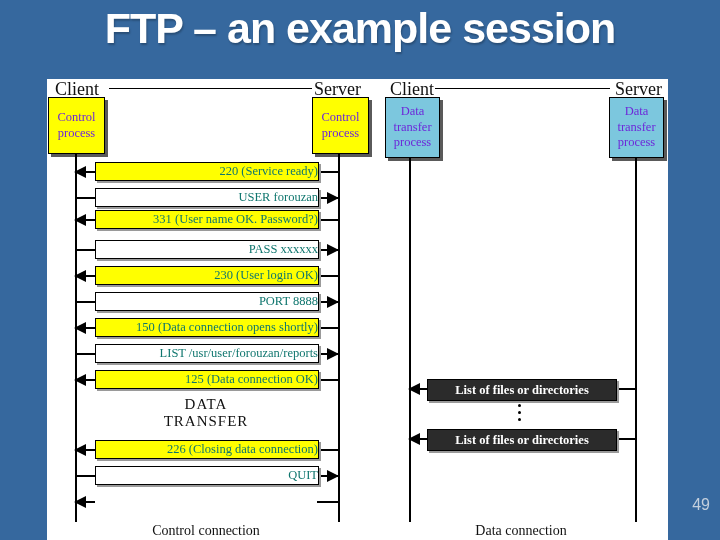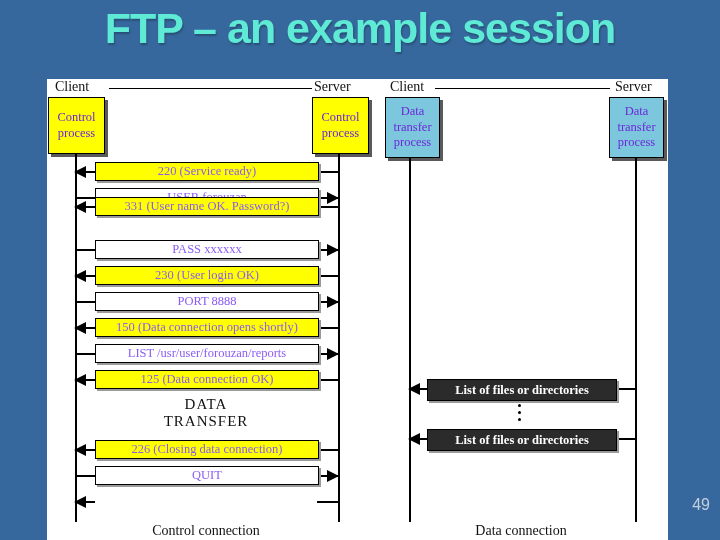--- a/index.html
+++ b/index.html
@@ -4,33 +4,33 @@
 <style>
   html,body{margin:0;padding:0;}
   body{
     width:720px;height:540px;position:relative;overflow:hidden;
     background:#36689E;
     font-family:"Liberation Serif", serif;
   }
   
   .title{
     position:absolute;top:4px;left:0;width:720px;
-    text-align:center;color:#5eead4;
+    text-align:center;color:#ffffff;
     font-family:"Liberation Sans", sans-serif;
     font-weight:bold;font-size:43px;letter-spacing:-1px;
     text-shadow:1px 2px 2px rgba(0,0,0,0.25);
     margin:0;
   }
   
   .panel{
     position:absolute;left:47px;top:79px;width:621px;height:461px;
     background:#ffffff;
   }
   .col-label{
-    position:absolute;top:0;font-size:14px;color:#111;white-space:nowrap;
+    position:absolute;top:0;font-size:18px;color:#111;white-space:nowrap;
   }
   .hline{position:absolute;height:1px;background:#000;top:9px;}
   .vline{position:absolute;width:2px;background:#000;}
   
   .proc{
     position:absolute;top:18px;
     border:1px solid #000;
     box-shadow:3px 3px 0 #5a5a5a;
     display:flex;align-items:center;justify-content:center;
     text-align:center;font-size:12.5px;line-height:1.25;color:#6d28d9;
@@ -38,21 +38,21 @@
   .proc.yellow{background:#FFFF00;width:55px;height:55px;}
   .proc.blue{background:#7CC7DE;width:53px;height:59px;}
   
   .msg-row{position:absolute;left:0;width:100%;height:19px;}
   .msg-row .conn{position:absolute;top:9px;height:2px;background:#000;}
   .msg-row .conn.left{left:28px;width:20px;}
   .msg-row .conn.right{left:270px;width:21px;}
   .msg-box{
     position:absolute;left:48px;width:222px;height:17px;
     border:1px solid #000;box-shadow:2px 2px 0 #9a9a9a;
-    text-align:center;font-size:12.5px;line-height:17px;color:#8b5cf6;
+    text-align:right;font-size:12.5px;line-height:17px;color:#0f766e;
     white-space:nowrap;overflow:hidden;
   }
   .msg-row.reply .msg-box{background:#FFFF00;}
   .msg-row.command .msg-box{background:#ffffff;}
   .ah{position:absolute;width:0;height:0;top:4px;}
   .ah.west{border-top:6px solid transparent;border-bottom:6px solid transparent;border-right:12px solid #000;left:27px;}
   .ah.east{border-top:6px solid transparent;border-bottom:6px solid transparent;border-left:12px solid #000;left:280px;}
   
   .dt-note{
     position:absolute;left:48px;width:222px;top:317px;
@@ -110,21 +110,21 @@
         <span class="conn right"></span>
         <span class="ah west"></span>
         <span class="msg-box">220 (Service ready)</span>
       </div>
       <div class="msg-row command" style="top: 109px;">
         <span class="conn left"></span>
         <span class="conn right"></span>
         <span class="ah east"></span>
         <span class="msg-box">USER forouzan</span>
       </div>
-      <div class="msg-row reply" style="top: 118px;">
+      <div class="msg-row reply" style="top: 131px;">
         <span class="conn left"></span>
         <span class="conn right"></span>
         <span class="ah west"></span>
         <span class="msg-box">331 (User name OK. Password?)</span>
       </div>
       <div class="msg-row command" style="top: 161px;">
         <span class="conn left"></span>
         <span class="conn right"></span>
         <span class="ah east"></span>
         <span class="msg-box">PASS xxxxxx</span>

